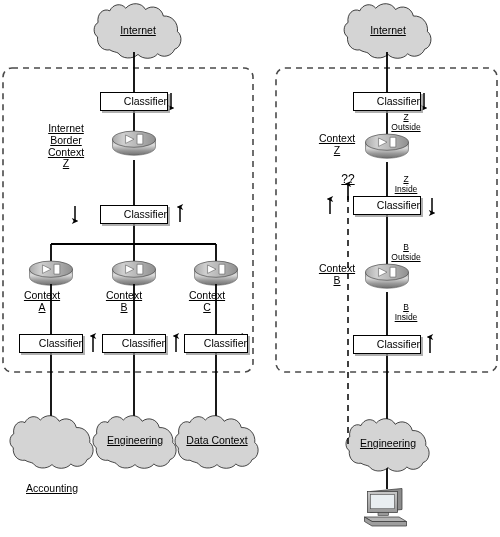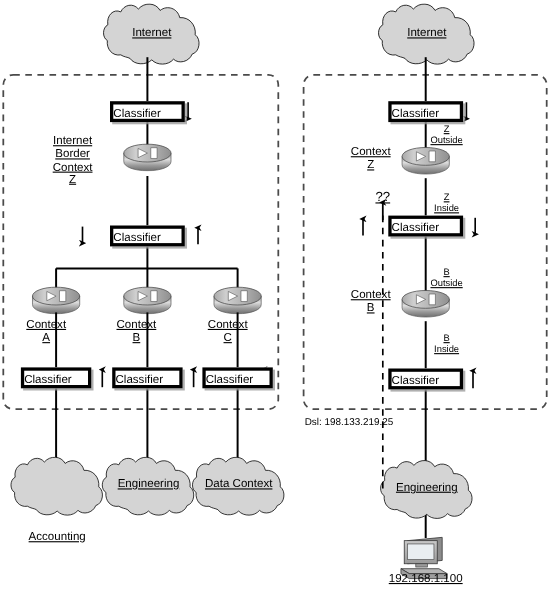--- a/index.html
+++ b/index.html
@@ -57,25 +57,25 @@
   .qq-label {
     font-size: 12px;
     font-weight: normal;
   }
   .ip-label {
     font-size: 10.5px;
   }
   .classifier-box {
     position: absolute;
     box-sizing: border-box;
-    border: 3px solid #000000;
+    border: 1px solid #000000;
     background: #ffffff;
     font-size: 10.5px;
     color: #000;
-    text-align: left;
+    text-align: right;
     line-height: 17px;
     height: 19px;
     transform: translateX(-50%);
     box-shadow: 2px 2px 0 rgba(150,150,150,0.75);
   }
 </style>
 </head>
 <body>
 
 <div id="diagram-root">
@@ -262,19 +262,17 @@
 Outside</div>
 
   <div class="lbl lbl-center ctx-label" style="left:337px; top:263px; width:66px;">Context
 B</div>
 
   <div class="lbl lbl-center iface-label" style="left:406px; top:303px; width:56px;">B
 Inside</div>
 
   <div class="classifier-box" style="left:387px; top:335px; width:68px;">Classifier</div>
 
-  <div class="lbl lbl-left ip-label" style="left:277px; top:378px; width:130px; font-size:9px;">Dsl: 198.133.219.25</div>
 
   <div class="lbl lbl-center cloud-label" style="left:388px; top:438px; width:90px;">Engineering</div>
 
-  <div class="lbl lbl-center ip-label" style="left:387px; top:521px; width:120px;">192.168.1.100</div>
 
 </div>
 
 </body></html>

